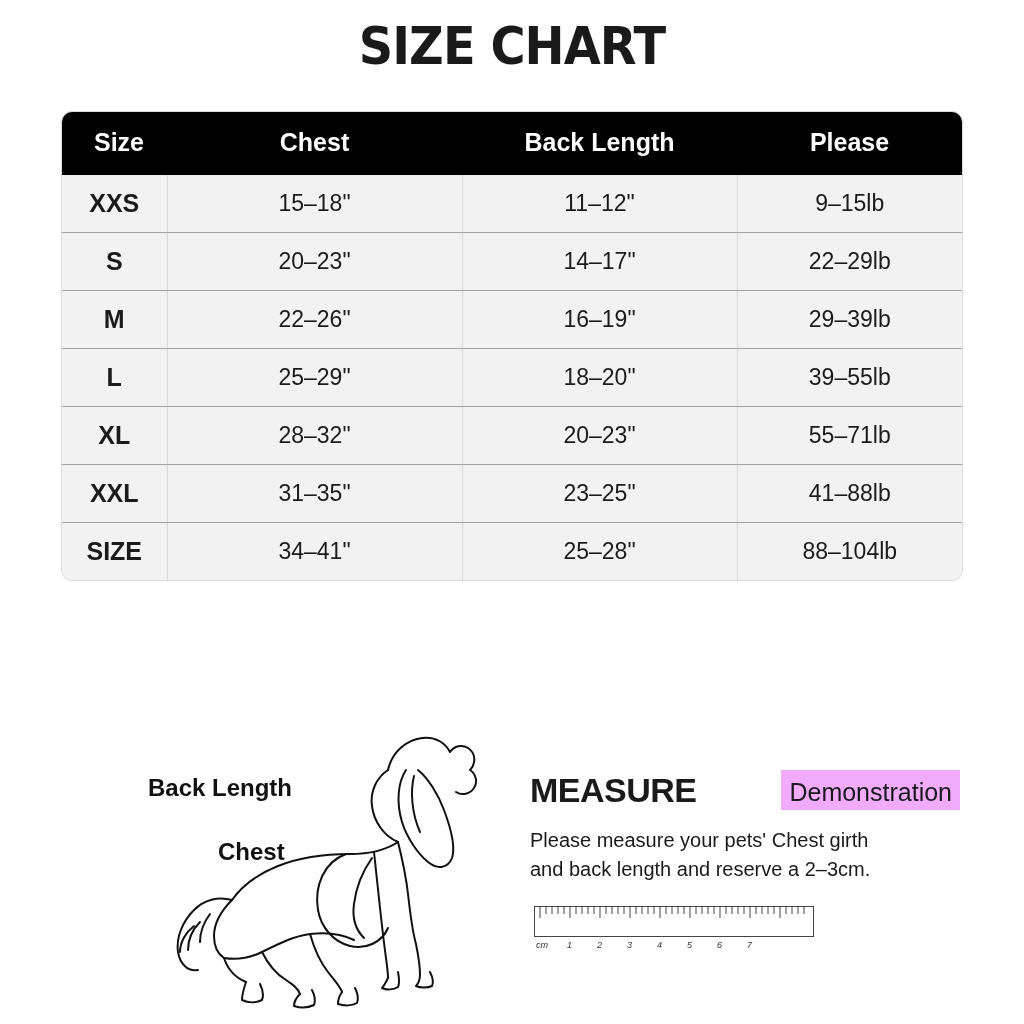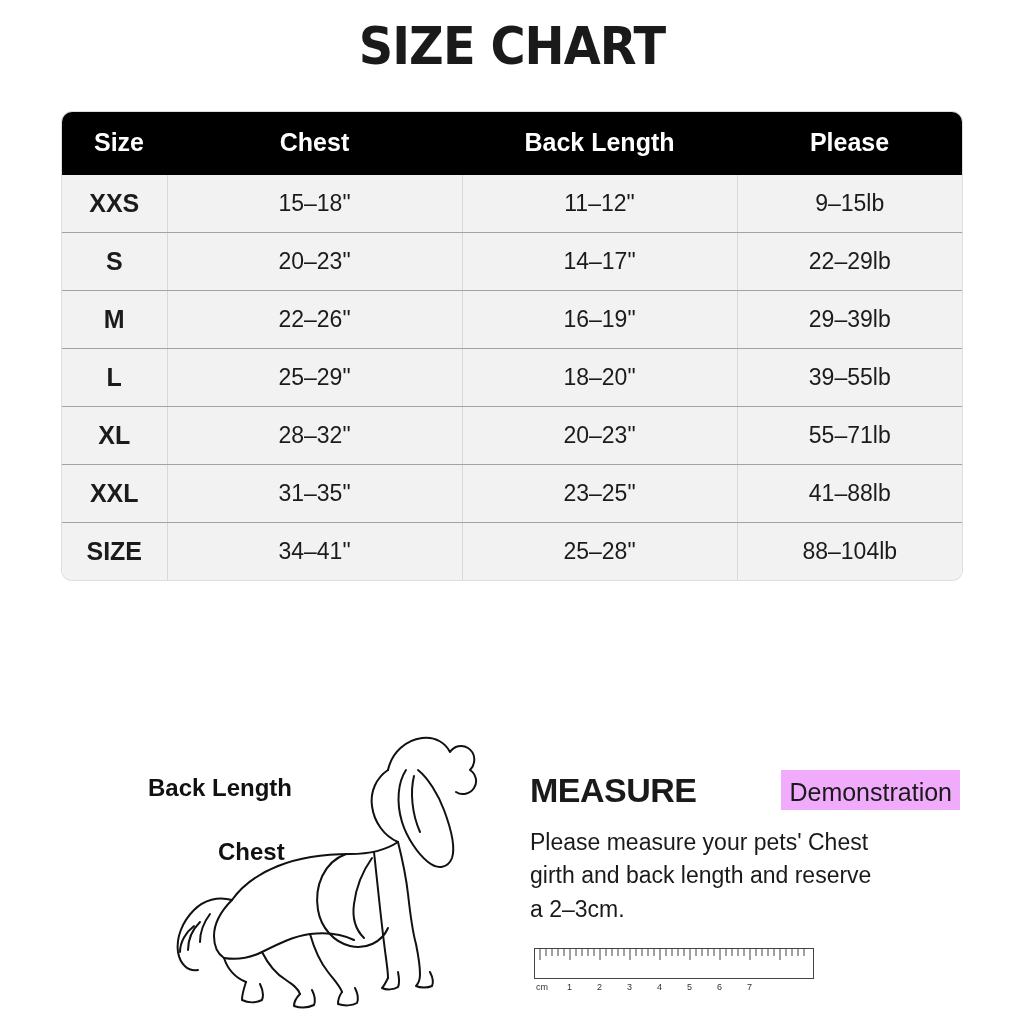--- a/index.html
+++ b/index.html
@@ -131,31 +131,32 @@
   }
   .demo-word {
     background: #f0abfc;
     font-size: 25px;
     padding: 10px 8px 5px 8px;
     line-height: 1;
     display: inline-block;
   }
   .measure-text {
     margin-top: 16px;
-    font-size: 23px;
+    font-size: 20px;
     line-height: 1.45;
     color: #1a1a1a;
     max-width: 360px;
   }
   .ruler-wrap {
     margin-top: 22px;
     margin-left: 4px;
     position: relative;
     width: 336px;
     height: 46px;
+    font-style: italic;
   }
 </style>
 </head>
 <body>
 
 <div class="page">
 
   <div class="title">SIZE CHART</div>
 
   <div class="table-wrap">

